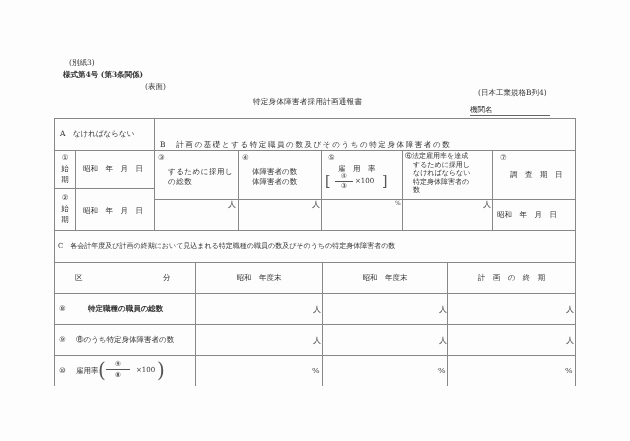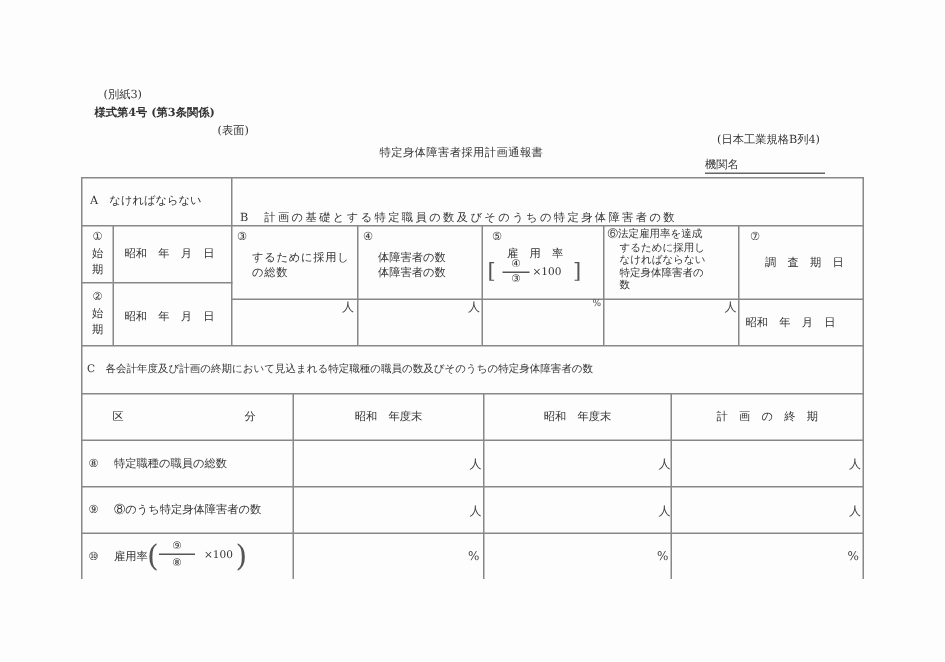--- a/index.html
+++ b/index.html
@@ -117,21 +117,21 @@
 
 <div class="cell" style="left:58px;top:241px;font-size:7px;">C　各会計年度及び計画の終期において見込まれる特定職種の職員の数及びそのうちの特定身体障害者の数</div>
 
 <div class="cell" style="left:75px;top:273px;">区</div>
 <div class="cell" style="left:163px;top:273px;">分</div>
 <div class="cell" style="left:196px;top:273px;width:126px;text-align:center;">昭和　年度末</div>
 <div class="cell" style="left:323px;top:273px;width:124px;text-align:center;">昭和　年度末</div>
 <div class="cell" style="left:448px;top:273px;width:127px;text-align:center;">計　画　の　終　期</div>
 
 <div class="cell" style="left:59px;top:304px;">⑧</div>
-<div class="cell" style="left:76px;top:304px;">特定職種の職員の総数</div>
+<div class="cell" style="left:88px;top:304px;font-weight:bold;">特定職種の職員の総数</div>
 <div class="unit" style="left:313px;top:304px;">人</div>
 <div class="unit" style="left:439px;top:304px;">人</div>
 <div class="unit" style="left:566px;top:304px;">人</div>
 <div style="position:absolute;left:196px;top:294px;width:125px;height:30px;"></div>
 <div style="position:absolute;left:323px;top:294px;width:123px;height:30px;"></div>
 <div style="position:absolute;left:448px;top:294px;width:126px;height:30px;"></div>
 
 <div class="cell" style="left:59px;top:335px;">⑨</div>
 <div class="cell" style="left:76px;top:335px;">⑧のうち特定身体障害者の数</div>
 <div class="unit" style="left:313px;top:335px;">人</div>

